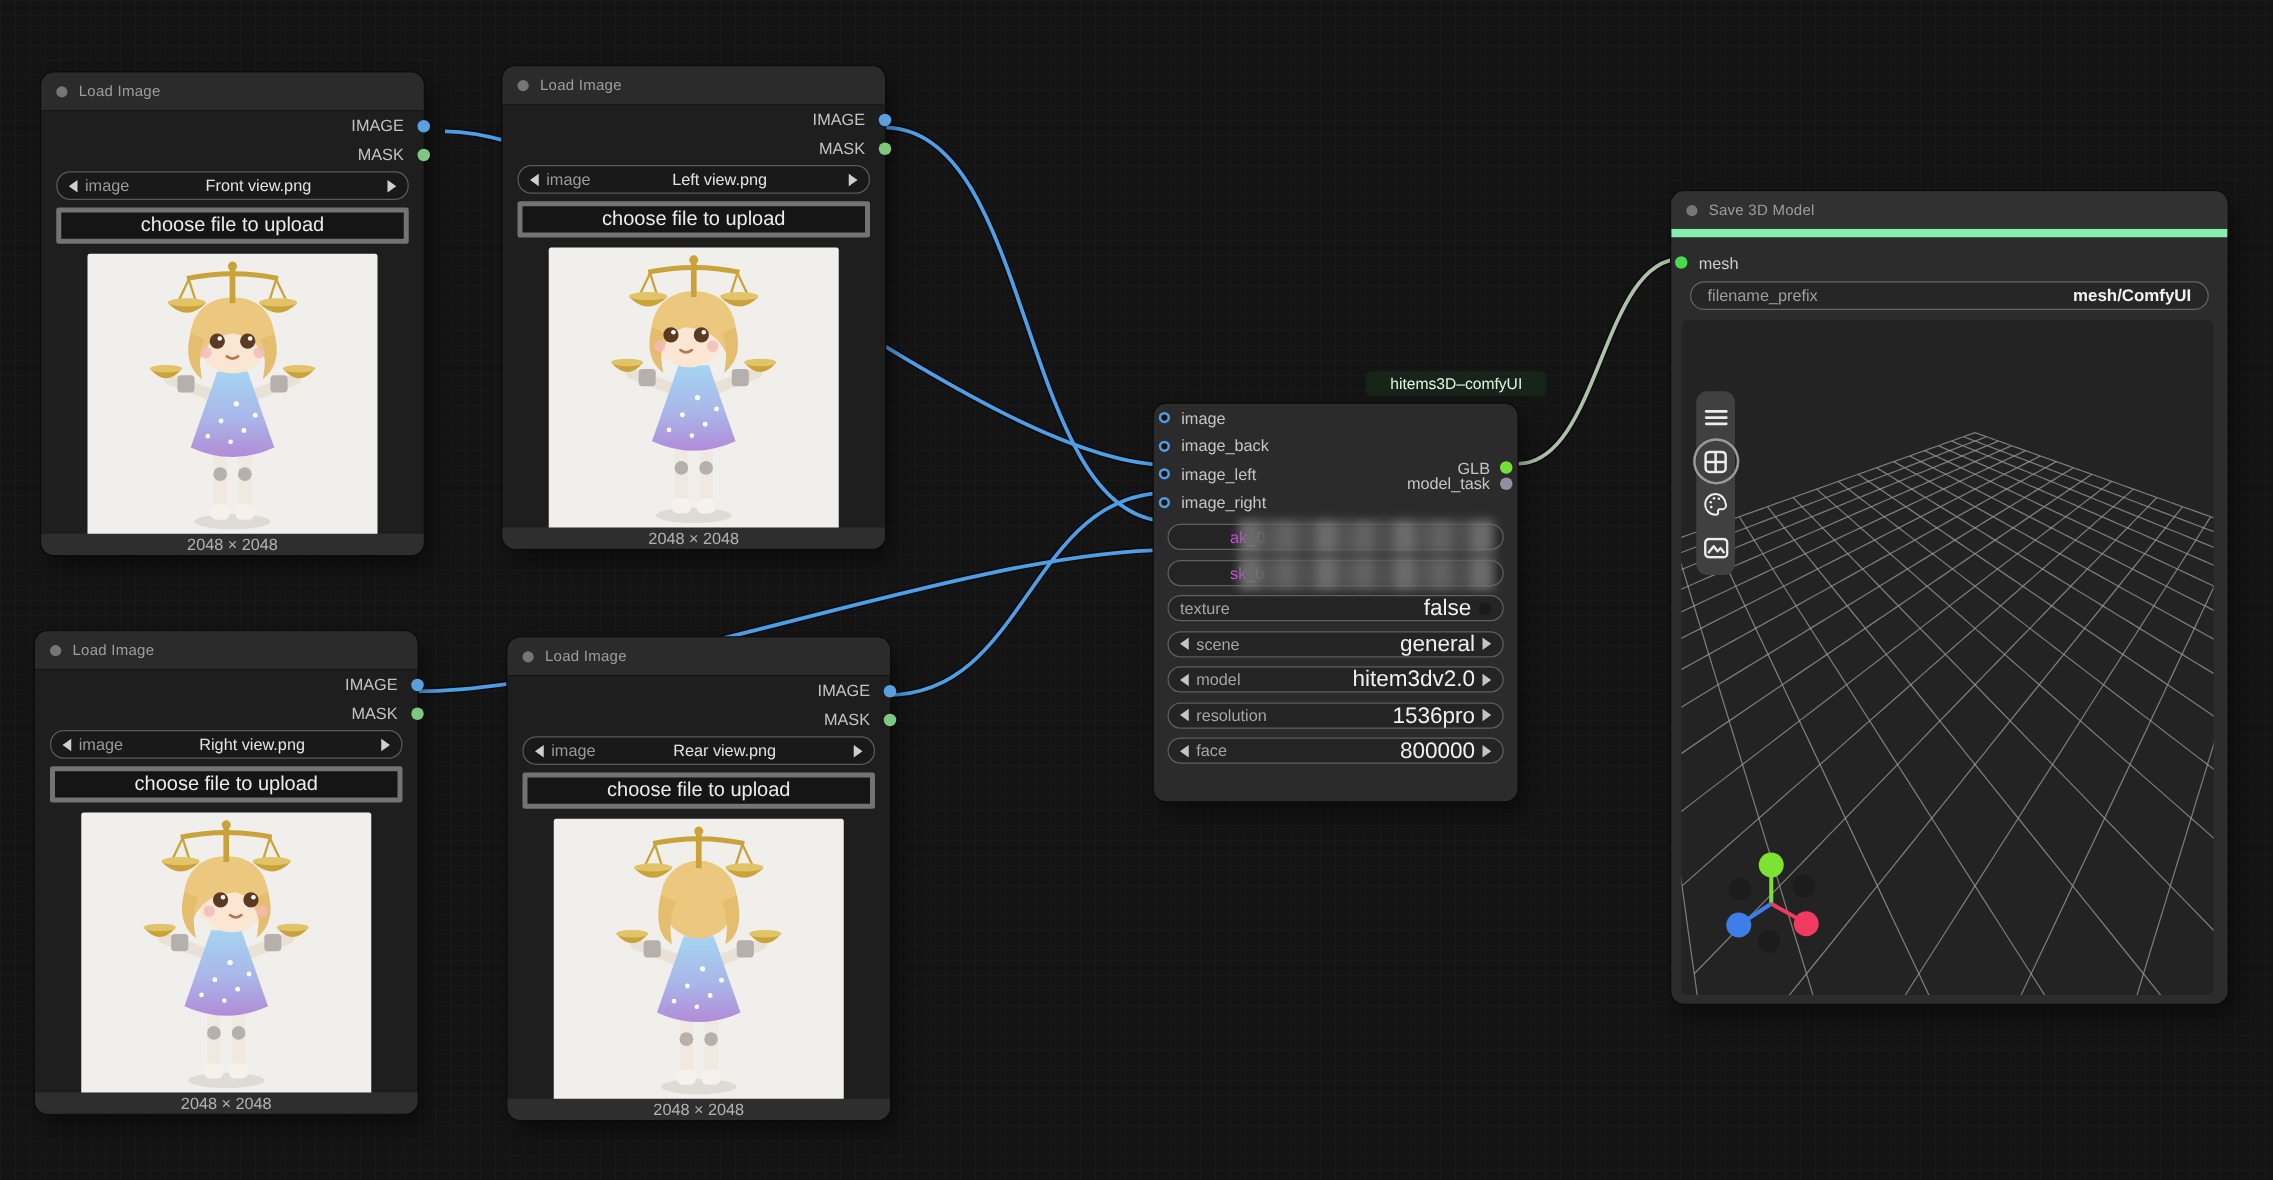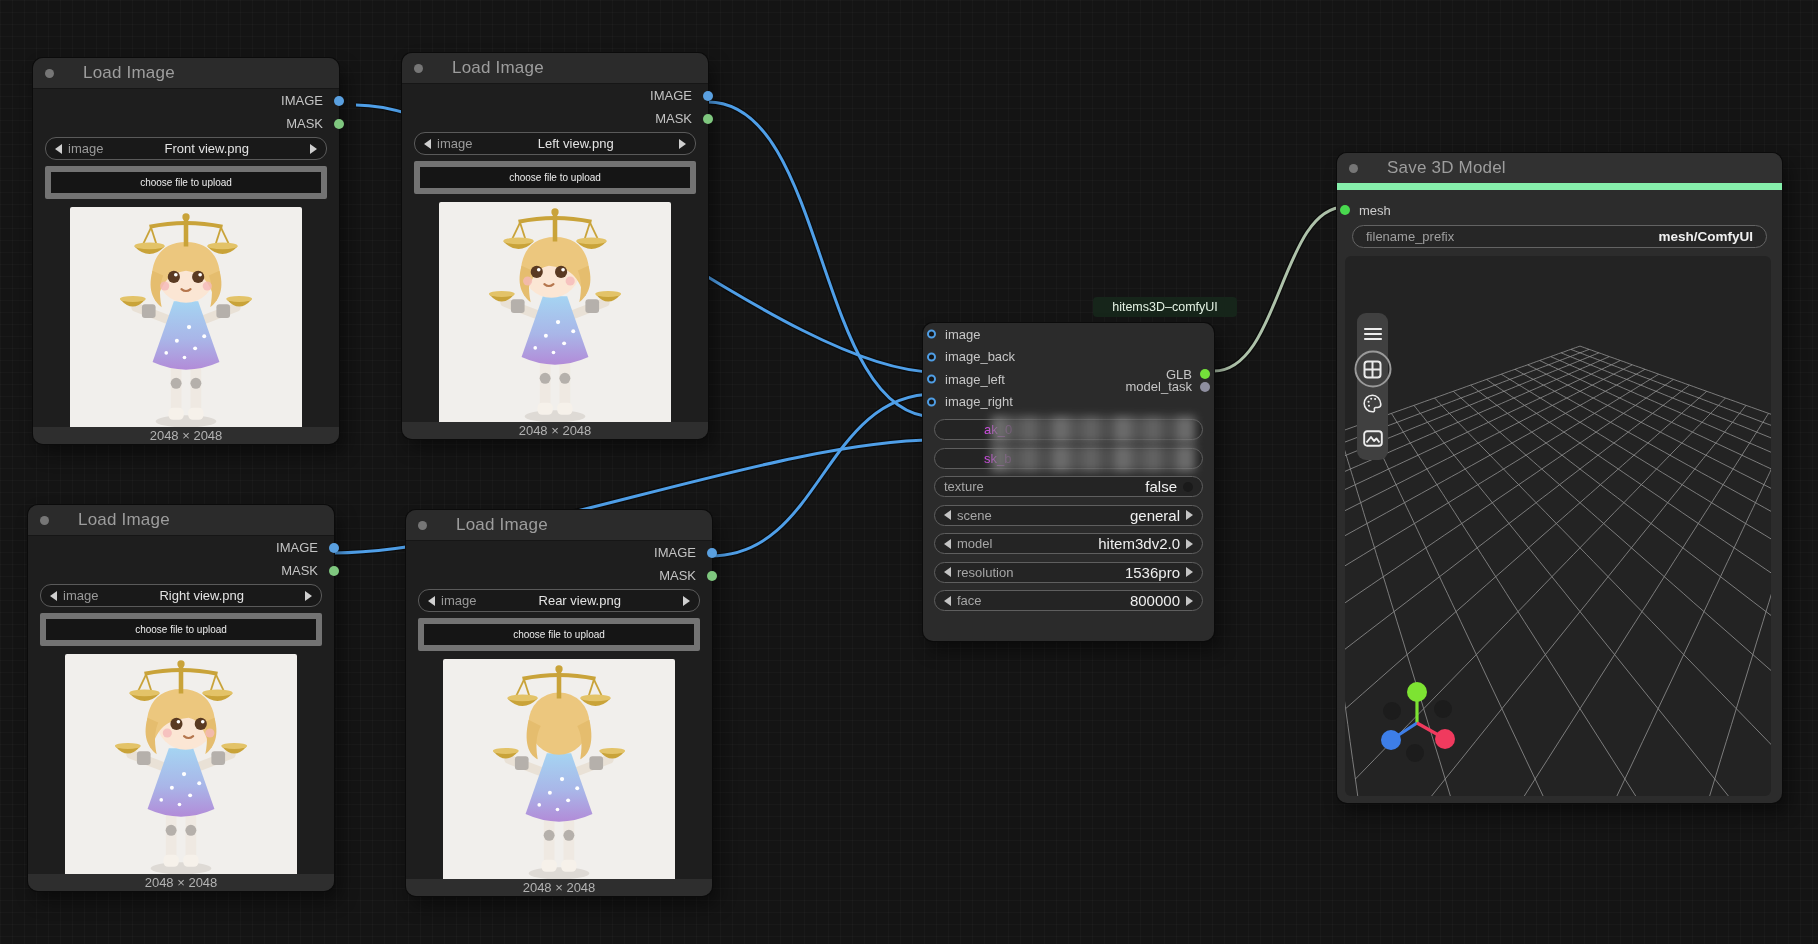--- a/index.html
+++ b/index.html
@@ -9,43 +9,43 @@
        background-image:
          linear-gradient(rgba(255,255,255,0.018) 1px,transparent 1px),
          linear-gradient(90deg,rgba(255,255,255,0.018) 1px,transparent 1px);
        background-size:12px 12px;}
   .wires{position:absolute;left:0;top:0;z-index:1;pointer-events:none;}
   .node{position:absolute;z-index:2;border-radius:10px;
         box-shadow:0 0 0 1px #0b0b0b,6px 10px 18px rgba(0,0,0,.45);}
   .node-header{height:30px;border-radius:10px 10px 0 0;display:flex;align-items:center;
         padding-left:12px;gap:9px;}
   .hdr-dot{width:9px;height:9px;border-radius:50%;background:#767676;flex:0 0 auto;}
-  .node-title{font-size:17px;color:#9d9d9d;letter-spacing:.2px;white-space:nowrap;margin-left:20px;}
+  .node-title{font-size:12px;color:#9d9d9d;letter-spacing:.2px;white-space:nowrap;}
 
   
   .load-node{width:306px;height:386px;background:#1e1e1e;}
   .load-node .node-header{background:#2b2b2b;border-bottom:1px solid #161616;}
   .port-row{position:relative;height:23px;display:flex;align-items:center;}
   .port-row.out{justify-content:flex-end;padding-right:16px;}
   .port-label{font-size:13px;color:#c3c3c3;}
   .dot{width:10px;height:10px;border-radius:50%;position:absolute;top:50%;transform:translateY(-50%);}
   .dot.right{right:-5px;}
   .dot.left{left:-5px;}
   .dot.inset-left{left:4px;}
   .dot.inset-right{right:4px;}
   .ring{background:#151515;border:2.5px solid #4f9ee5;width:5px;height:5px;}
   .combo{height:21px;margin:2px 12px 0 12px;background:#191919;border:1px solid #5a5a5a;
          border-radius:11px;display:flex;align-items:center;padding:0 9px;gap:6px;}
   .combo .lbl{font-size:13px;color:#9a9a9a;white-space:nowrap;}
   .combo .val{font-size:13px;color:#e3e3e3;flex:1;text-align:center;white-space:nowrap;}
   .arr-l{width:0;height:0;border:5px solid transparent;border-right:7px solid #cfcfcf;border-left:0;}
   .arr-r{width:0;height:0;border:5px solid transparent;border-left:7px solid #cfcfcf;border-right:0;}
-  .upload-btn{height:21px;margin:6px 12px 0 12px;background:#151515;border:6px solid #737373;
+  .upload-btn{height:21px;margin:6px 12px 0 12px;background:#151515;border:4px solid #737373;
          border-radius:2px;display:flex;align-items:center;justify-content:center;
-         font-size:10px;color:#ececec;}
+         font-size:16px;color:#ececec;}
   .preview{width:232px;height:228px;margin:8px auto 0 auto;background:#f1efec;
          border-radius:2px;overflow:hidden;}
   .preview svg{display:block;width:100%;height:100%;}
   .caption-bar{position:absolute;left:0;right:0;bottom:0;height:17px;background:#2e2e2e;
          border-radius:0 0 10px 10px;display:flex;align-items:center;justify-content:center;
          font-size:13px;color:#b2b2b2;}
 
   
   .center-node{left:923px;top:323px;width:291px;height:318px;background:#2b2b2b;}
   .center-node .node-header{background:#323232;border-bottom:1px solid #1d1d1d;}
@@ -53,21 +53,21 @@
   .io-grid{position:relative;}
   .in-row{position:relative;height:22.5px;display:flex;align-items:center;padding-left:22px;}
   .in-row .port-label{color:#c6c6c6;}
   .out-abs{position:absolute;right:0;display:flex;align-items:center;height:22.5px;
            padding-right:22px;}
   .out-abs .port-label{color:#c6c6c6;}
   .pill{height:19px;margin:0 11px;background:#242424;border:1.5px solid #5f5f5f;border-radius:11px;
         display:flex;align-items:center;padding:0 9px;gap:6px;position:relative;margin-bottom:7.5px;}
   .pill .lbl{font-size:13px;color:#a6a6a6;white-space:nowrap;}
   .pill .lbl.w{color:#d946ef;margin-left:40px;}
-  .pill .val{font-size:15px;color:#efefef;flex:1;text-align:right;white-space:nowrap;}
+  .pill .val{font-size:18px;color:#efefef;flex:1;text-align:right;white-space:nowrap;}
   .pill .arr-l,.pill .arr-r{border-right-color:#c4c4c4;border-left-color:#c4c4c4;}
   .redact{position:absolute;left:56px;right:6px;top:-4px;bottom:-4px;border-radius:2px;
         background:repeating-linear-gradient(90deg,#787878 0 16px,#5d5d5d 16px 31px,#6d6d6d 31px 46px,#565656 46px 62px);
         filter:blur(4px);opacity:.85;}
   .knob{width:10px;height:10px;border-radius:50%;background:#1a1a1a;flex:0 0 auto;}
   .badge{position:absolute;left:1093px;top:297px;width:144px;height:20px;z-index:2;
         background:#16251a;border-radius:4px;display:flex;align-items:center;justify-content:center;
         font-size:12.5px;color:#e4f2e4;}
 
   

